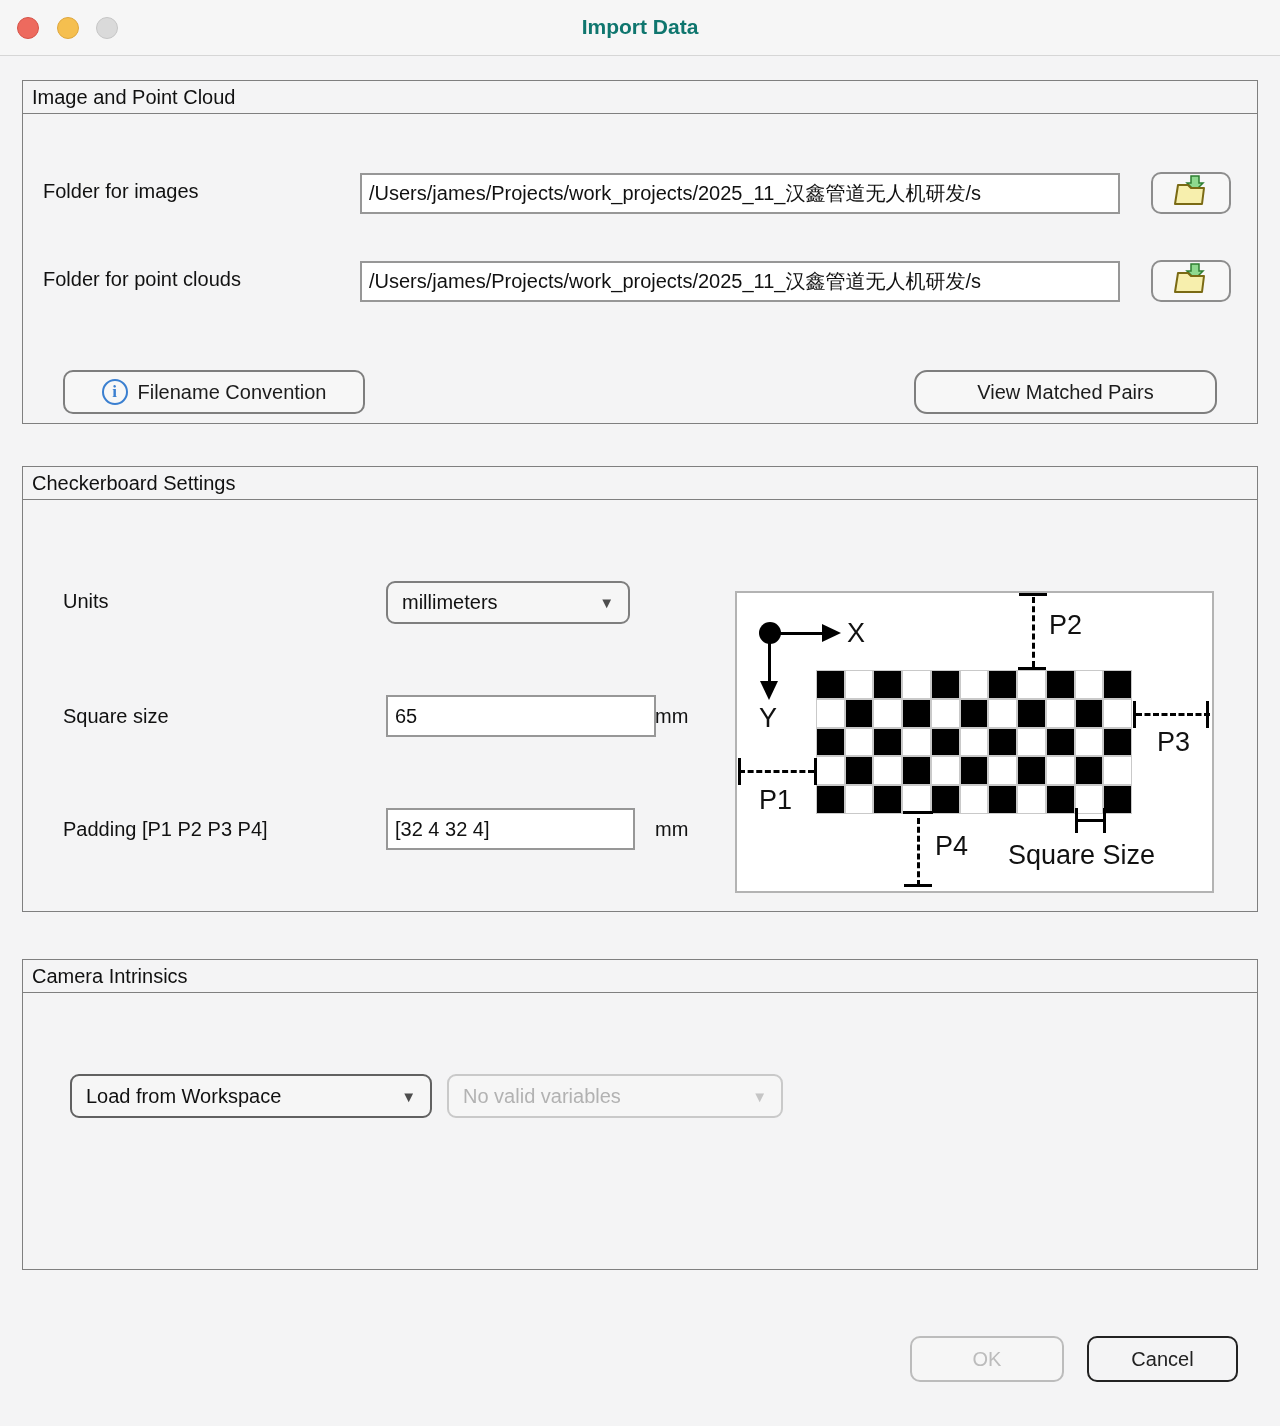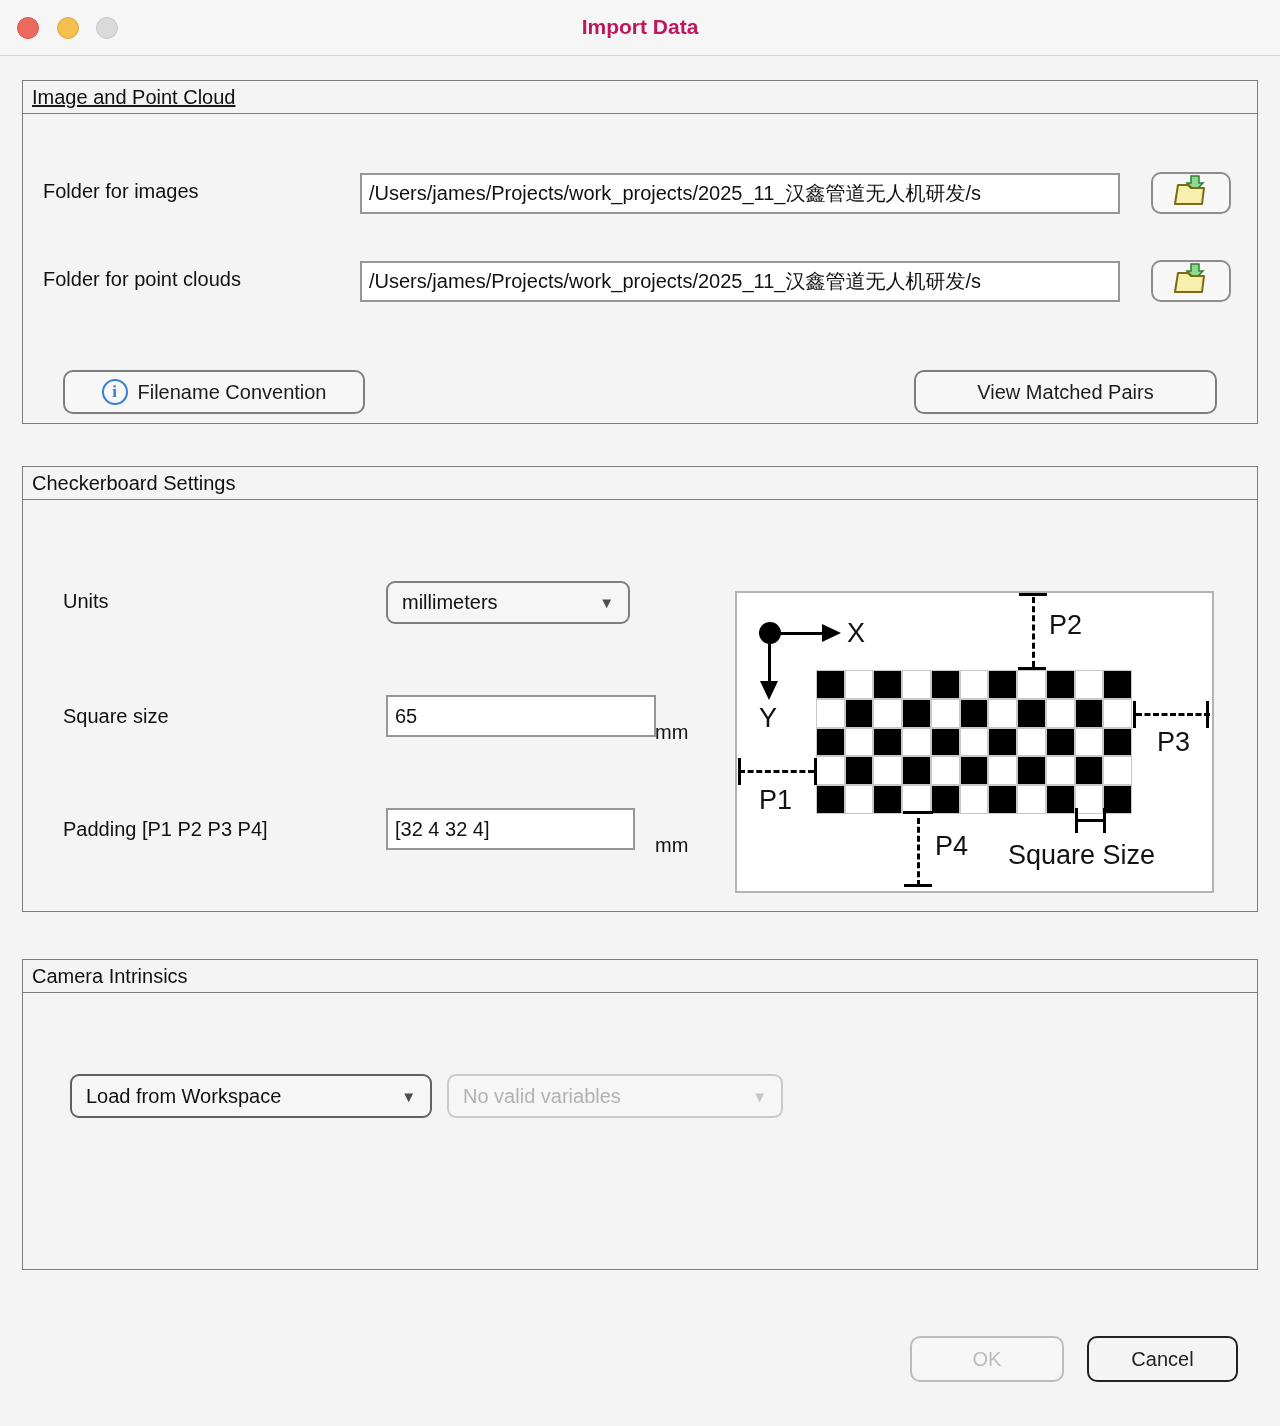--- a/index.html
+++ b/index.html
@@ -11,38 +11,38 @@
     overflow: hidden;
     color: #1a1a1a;
   }
   
   .titlebar {
     position: absolute; left: 0; top: 0; width: 1280px; height: 56px;
     background: #f6f6f6; border-bottom: 1px solid #d6d6d6;
   }
   .window-title {
     position: absolute; left: 0; right: 0; top: 15px; text-align: center;
-    font-size: 21px; font-weight: bold; color: #be185d;
+    font-size: 21px; font-weight: bold; color: #0f766e;
   }
   .tl { position: absolute; top: 17px; width: 22px; height: 22px; border-radius: 50%; }
   .tl-close   { left: 17px; background: #ed6a5e; border: 1px solid #d75348; }
   .tl-min     { left: 57px; background: #f5bf4f; border: 1px solid #dfa73c; }
   .tl-zoom    { left: 96px; background: #dadada; border: 1px solid #c6c6c6; }
 
   
   .panel {
     position: absolute; left: 22px; width: 1236px;
     border: 1px solid #7f7f7f; background: transparent;
   }
   .panel-title {
     height: 33px; line-height: 32px; padding-left: 9px;
     border-bottom: 1px solid #7f7f7f; font-size: 20px; color: #111;
   }
   .panel-body { position: relative; }
-  #panel-ipc { top: 80px;  height: 344px; text-decoration: underline; }
+  #panel-ipc { top: 80px;  height: 344px; }
   #panel-cbs { top: 466px; height: 446px; }
   #panel-cam { top: 959px; height: 311px; }
 
   .lbl { position: absolute; font-size: 20px; color: #111; white-space: nowrap; }
 
   .txt-field {
     position: absolute; border: 2px solid #979797; background: #fff;
     font-family: "Liberation Sans", sans-serif; font-size: 20px; color: #111;
     padding: 0 7px; outline: none; white-space: nowrap; overflow: hidden;
   }
@@ -57,21 +57,21 @@
   .dropdown {
     position: absolute; display: flex; align-items: center;
     border: 2px solid #616161; border-radius: 9px; background: #f6f6f6;
     font-size: 20px; color: #111; padding: 0 14px;
   }
   .dropdown .dd-arrow { margin-left: auto; font-size: 15px; color: #4d4d4d; }
   .dropdown.disabled { border-color: #c9c9c9; color: #b2b2b2; }
   .dropdown.disabled .dd-arrow { color: #c5c5c5; }
   .dropdown.mid-border { border-color: #7e7e7e; justify-content: center; }
 
-  .unit { position: absolute; font-size: 20px; color: #111; margin-top: 16px; }
+  .unit { position: absolute; font-size: 20px; color: #111; }
 
   
   .info-icon {
     width: 26px; height: 26px; border: 2.5px solid #3a7fd0; border-radius: 50%;
     color: #3a7fd0; font-size: 17px; font-weight: bold; line-height: 21px;
     text-align: center; font-family: "Liberation Serif", serif; flex: 0 0 auto;
   }
 
   
   .diagram {
@@ -170,21 +170,21 @@
           <polygon points="20,1 28,1 28,8 32,8 24,16 16,8 20,8" fill="#8ed98f" stroke="#2e7d32" stroke-width="1.5"></polygon>
           <path d="M7 10 L17 10 L20 13 L33 13 L31 29 L4 29 Z" fill="#f7efad" stroke="#7a6a14" stroke-width="2" stroke-linejoin="round"></path>
         </svg>
       </span>
     </div>
 
     <div class="btn" style="left:40px; top:256px; width:302px; height:44px;">
       <span class="info-icon">i</span>
       <span>Filename Convention</span>
     </div>
-    <div class="btn" style="left:891px; top:256px; width:303px; height:44px;">
+    <div class="btn" style="left:891px; top:256px; width:303px; height:44px;border-radius:13px;">
       <span>View Matched Pairs</span>
     </div>
   </div>
 </section>
 
 <section class="panel" id="panel-cbs">
   <div class="panel-title">Checkerboard Settings</div>
   <div class="panel-body">
     <span class="lbl" style="left:40px; top:90px;">Units</span>
     <div class="dropdown mid-border" style="left:363px; top:81px; width:244px; height:43px;">

